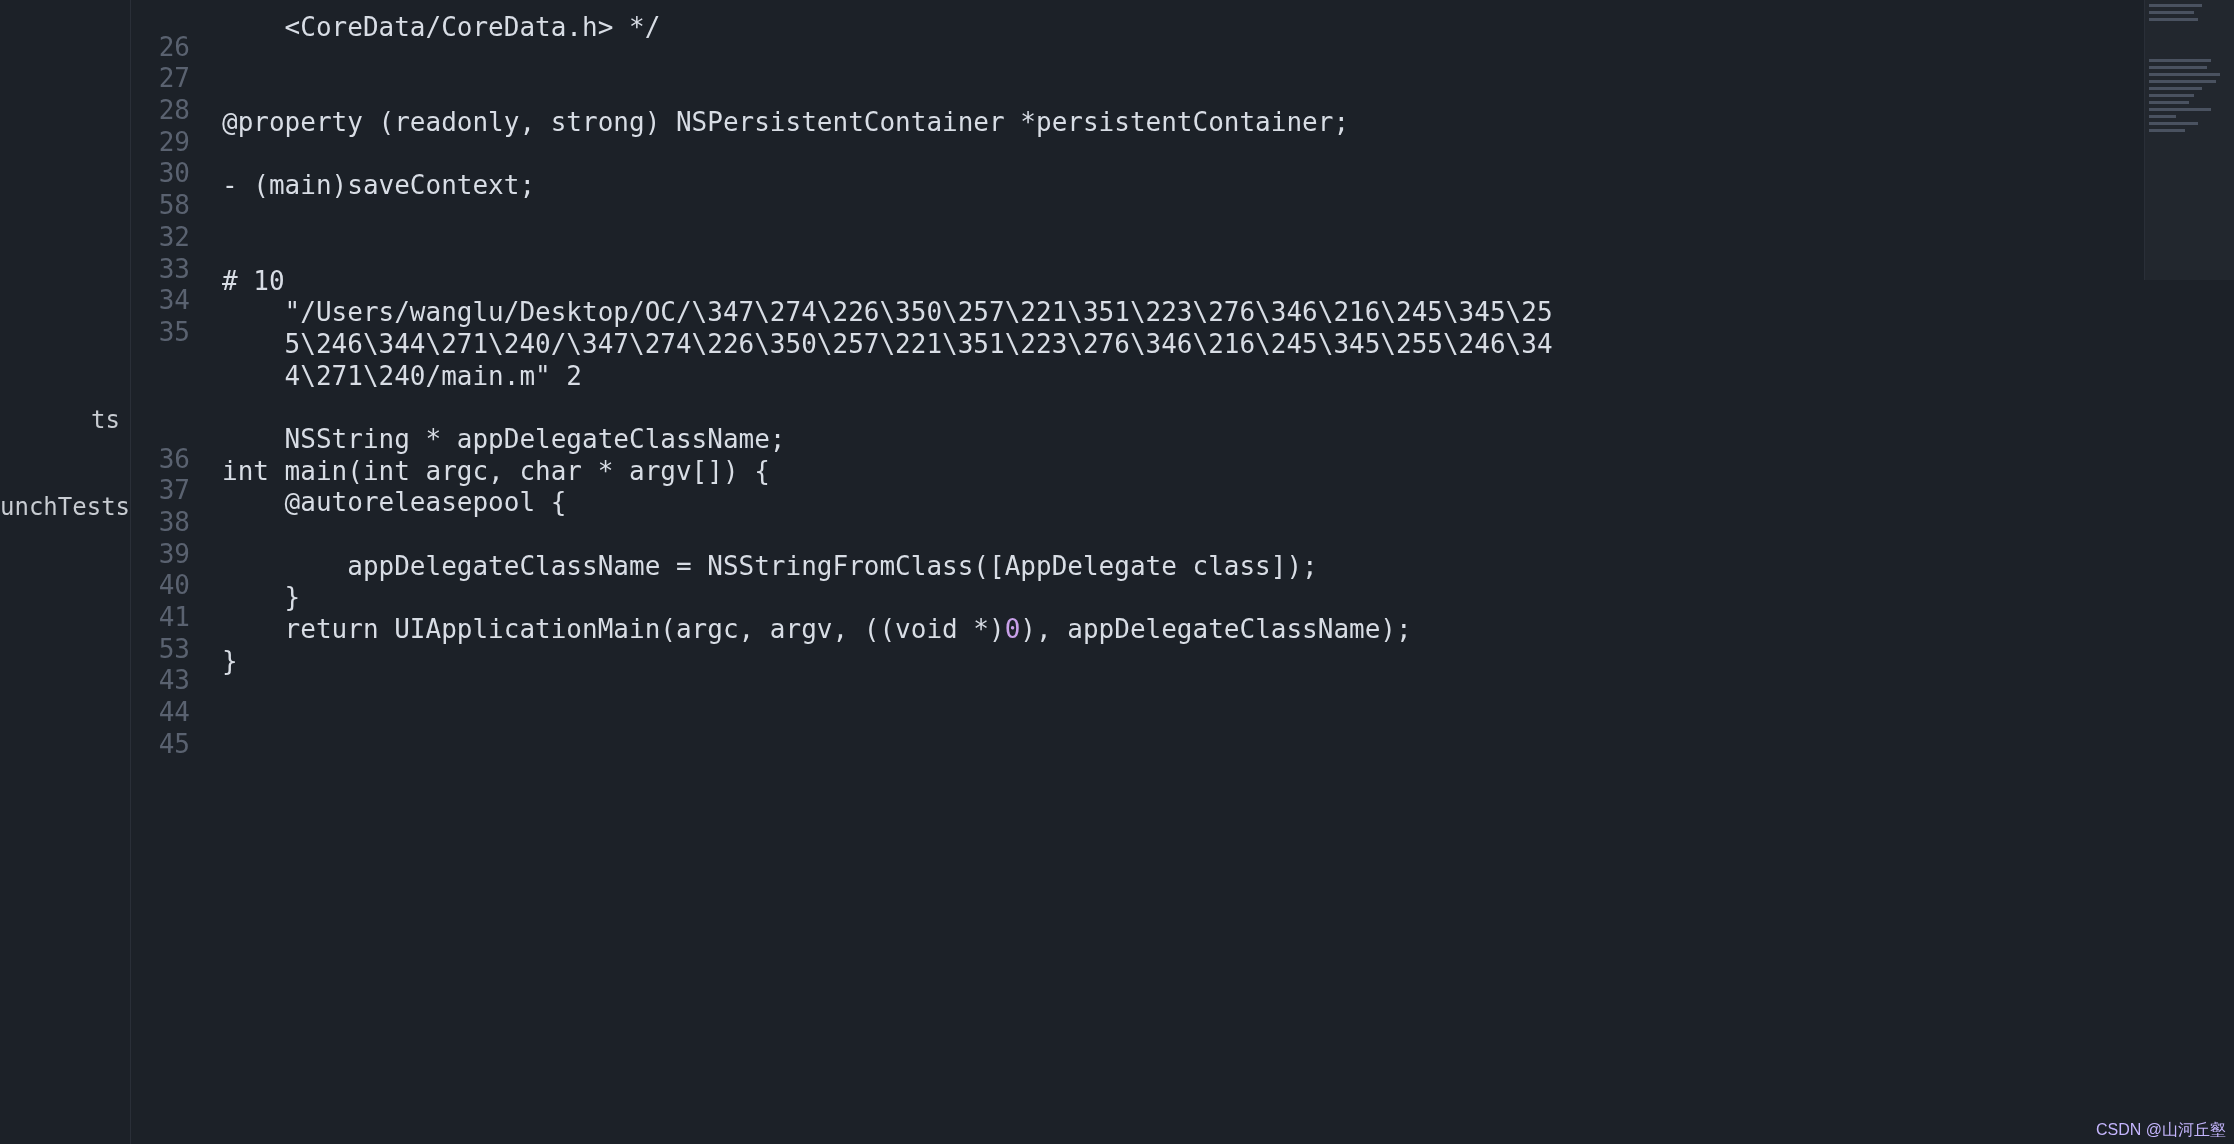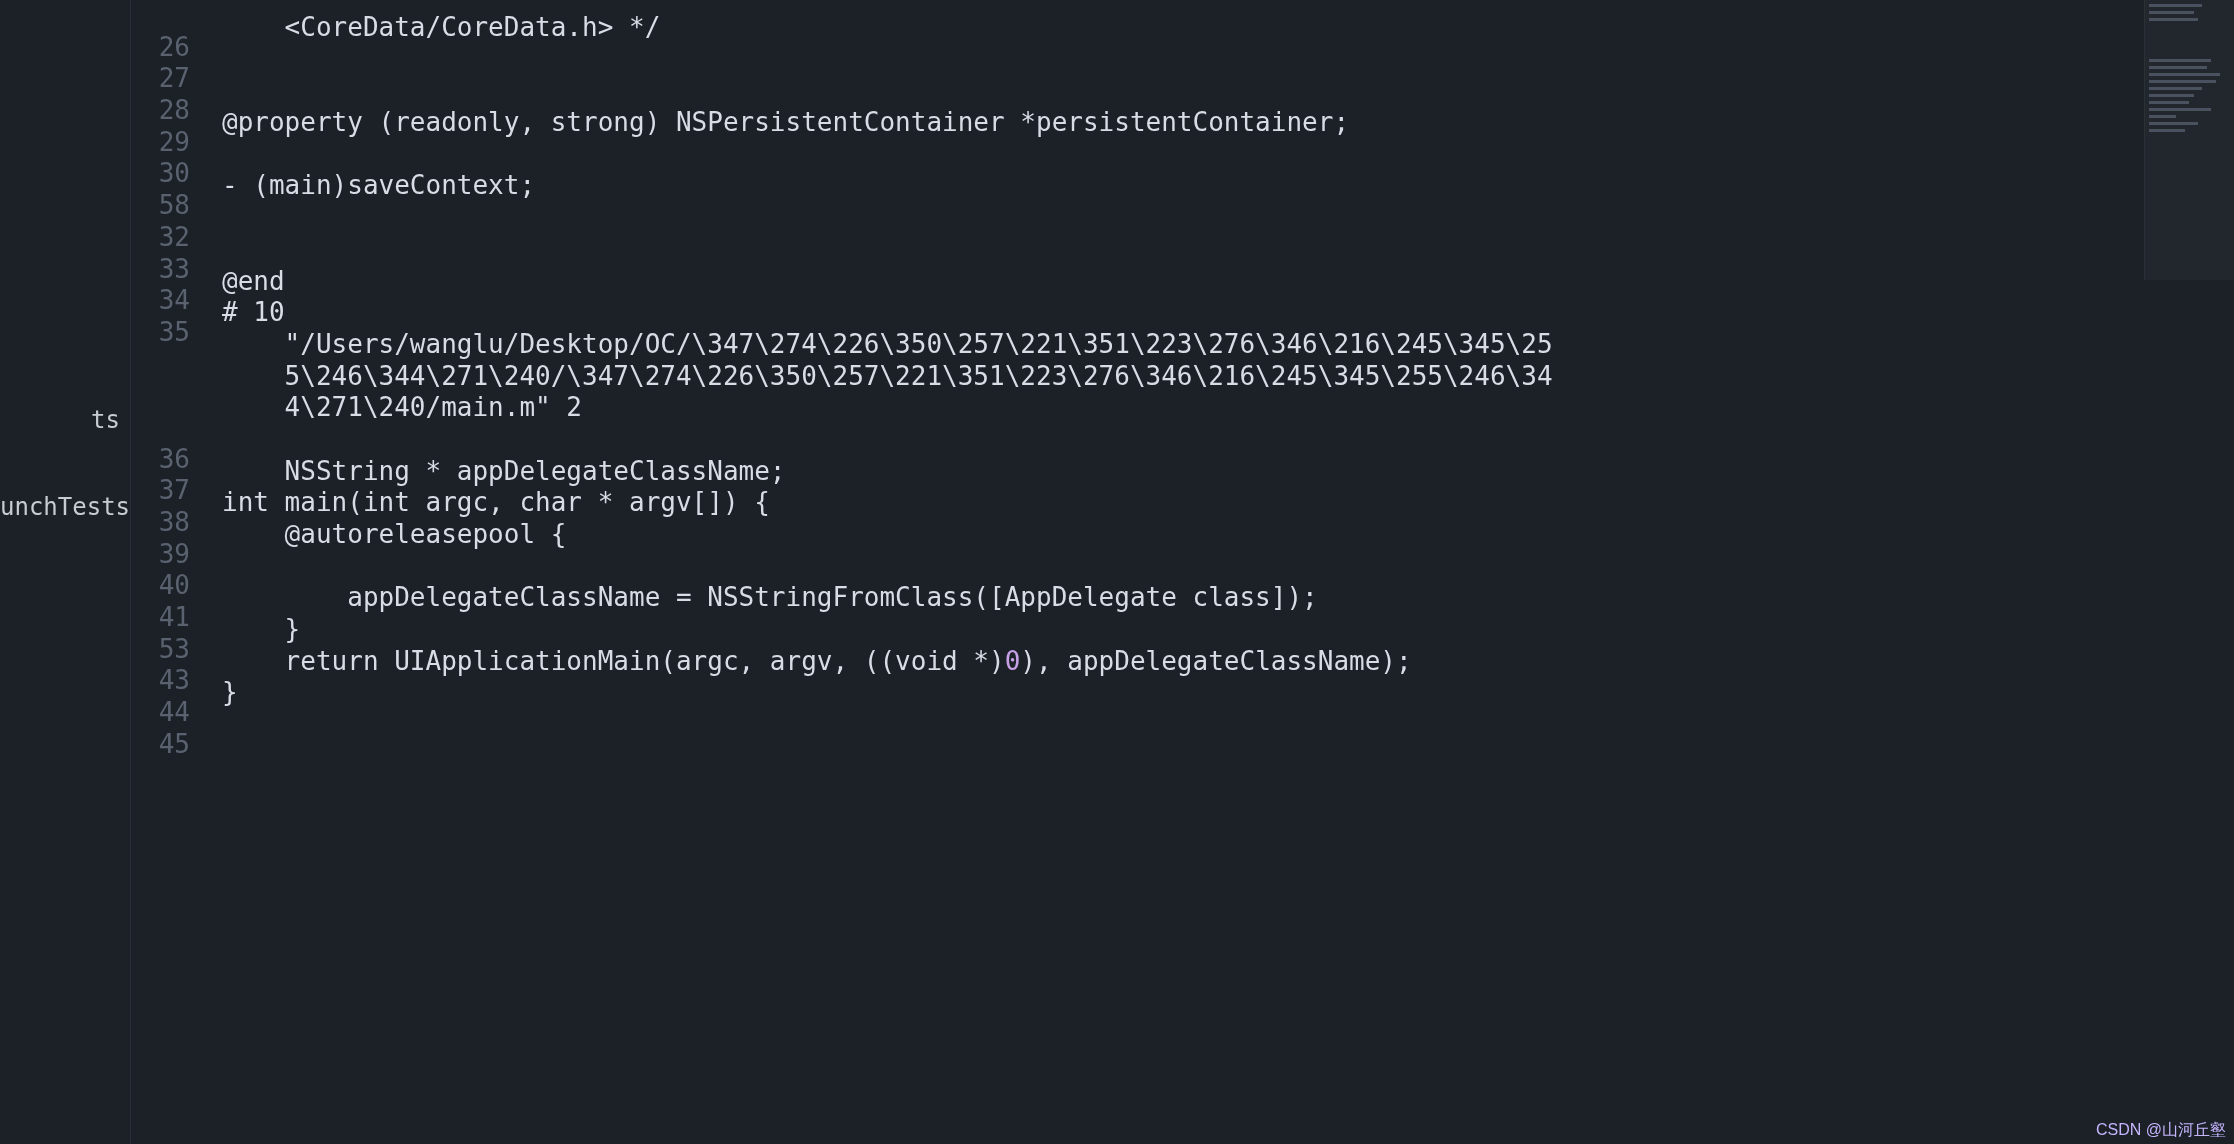--- a/index.html
+++ b/index.html
@@ -133,21 +133,20 @@
 
   <div class="code-area">
     <div class="code-line">    &lt;CoreData/CoreData.h&gt; */</div>
     <div class="code-line"></div>
     <div class="code-line"></div>
     <div class="code-line">@property (readonly, strong) NSPersistentContainer *persistentContainer;</div>
     <div class="code-line"></div>
     <div class="code-line">- (main)saveContext;</div>
     <div class="code-line"></div>
     <div class="code-line"></div>
-    <div class="code-line">@end</div>
     <div class="code-line"># 10</div>
     <div class="code-line">    "/Users/wanglu/Desktop/OC/\347\274\226\350\257\221\351\223\276\346\216\245\345\25</div>
     <div class="code-line">    5\246\344\271\240/\347\274\226\350\257\221\351\223\276\346\216\245\345\255\246\34</div>
     <div class="code-line">    4\271\240/main.m" 2</div>
     <div class="code-line"></div>
     <div class="code-line">    NSString * appDelegateClassName;</div>
     <div class="code-line">int main(int argc, char * argv[]) {</div>
     <div class="code-line">    @autoreleasepool {</div>
     <div class="code-line"></div>
     <div class="code-line">        appDelegateClassName = NSStringFromClass([AppDelegate class]);</div>

